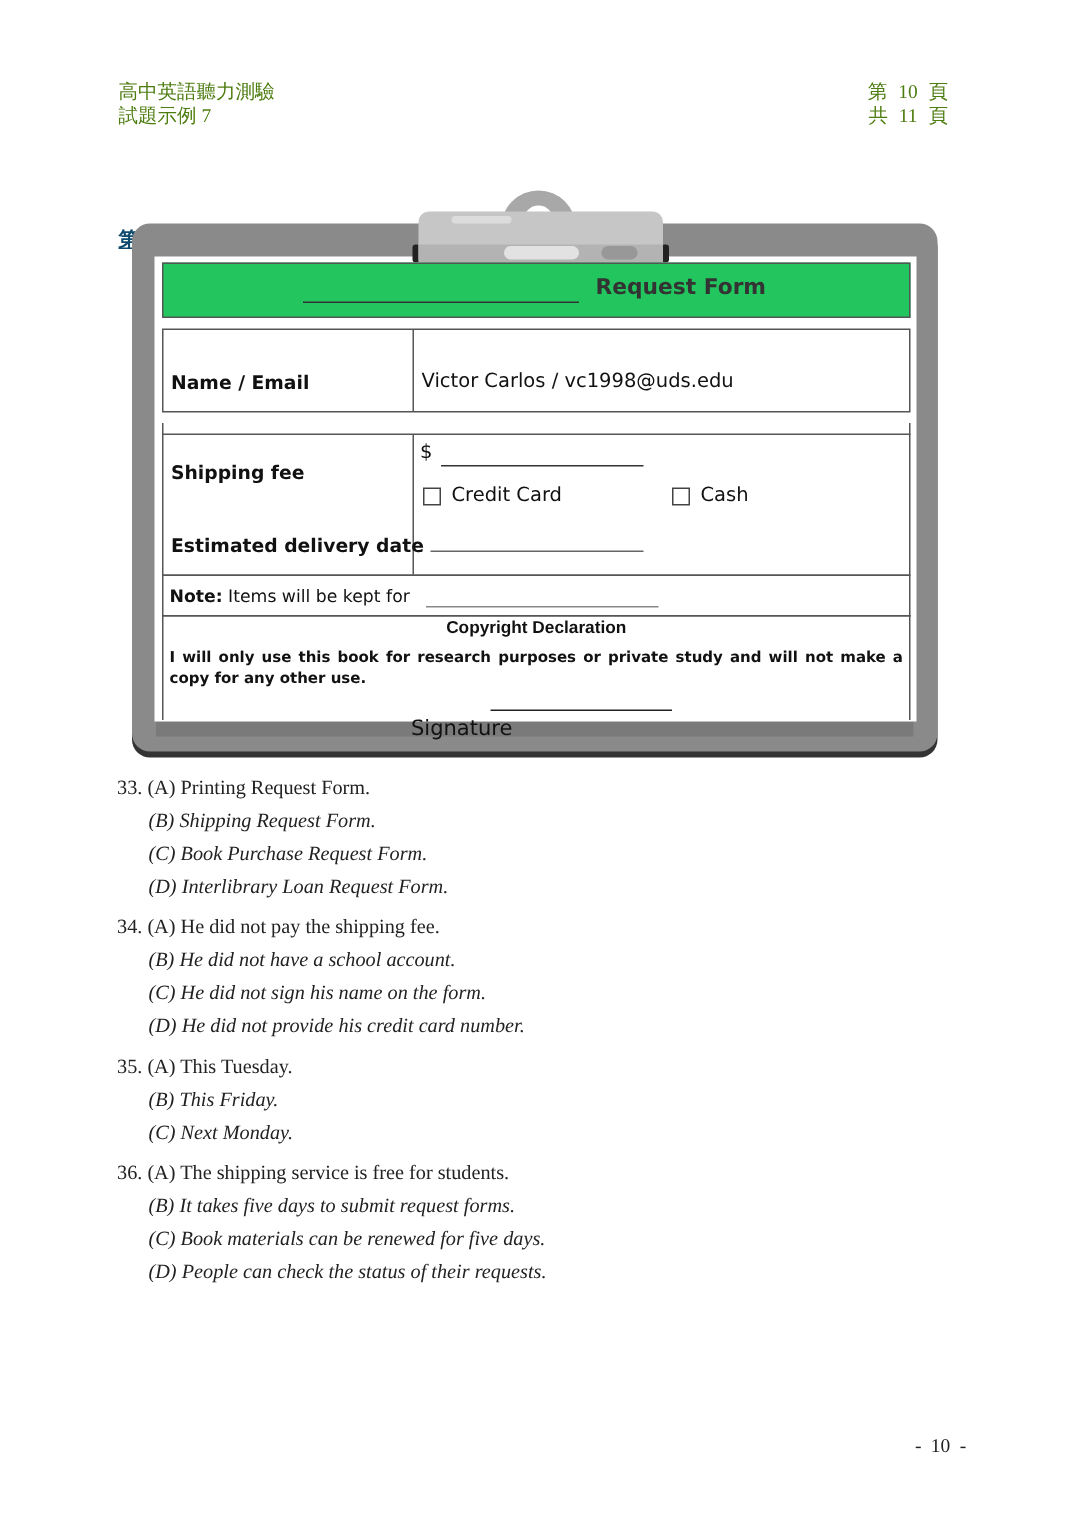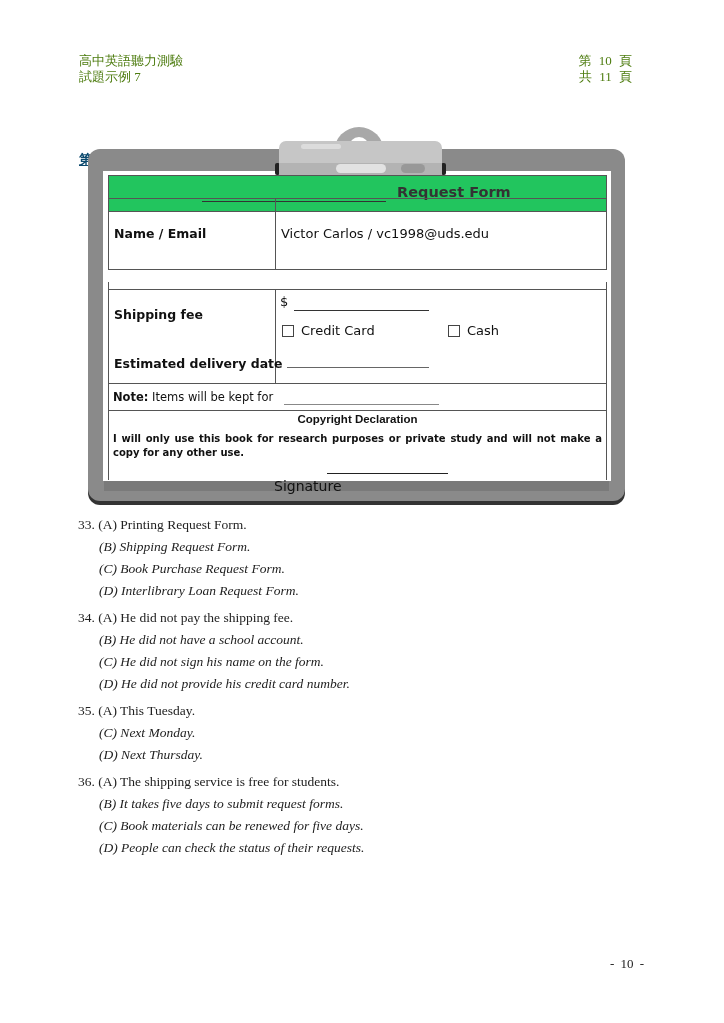--- a/index.html
+++ b/index.html
@@ -33,21 +33,21 @@
 
   .paper { position: absolute; left: 103px; top: 171px; width: 508px; height: 310px; background: #ffffff; }
 
   .form { position: absolute; left: 108px; top: 175px; width: 499px; height: 305px;
           font-family: "DejaVu Sans", "Liberation Sans", sans-serif; color: #111; }
   .frow { position: absolute; left: 0; width: 499px; box-sizing: border-box; border: 1px solid #555; }
   .r-title { top: 0; height: 37px; background: #22c55e; }
   .r-title .blank { position: absolute; left: 93px; top: 25px; width: 184px; border-top: 1px solid #333; }
   .r-title .label { position: absolute; left: 288px; top: 8px; font-size: 14.5px; font-weight: bold; color: #333; }
 
-  .r-name { top: 23px; height: 72px; }
+  .r-name { top: 44px; height: 56px; }
   .r-ship { top: 114px; height: 95px; }
   .sep-gap { position: absolute; left: 0; top: 107px; width: 499px; height: 8px; box-sizing: border-box; border-left: 1px solid #555; border-right: 1px solid #555; }
   .vline { position: absolute; left: 166px; top: 0; bottom: 0; border-left: 1px solid #555; }
 
   .lbl { position: absolute; left: 5px; font-size: 12.5px; font-weight: bold; }
   .val { position: absolute; font-size: 13px; }
 
   .r-note { top: 208px; height: 28px; }
   .r-copy { top: 235px; height: 70px; border-bottom: none; }
 
@@ -150,22 +150,22 @@
     <div class="line opt-indent">(D) Interlibrary Loan Request Form.</div>
   </div>
   <div class="q">
     <div class="line"><span>34.</span> <span>(A) He did not pay the shipping fee.</span></div>
     <div class="line opt-indent">(B) He did not have a school account.</div>
     <div class="line opt-indent">(C) He did not sign his name on the form.</div>
     <div class="line opt-indent">(D) He did not provide his credit card number.</div>
   </div>
   <div class="q">
     <div class="line"><span>35.</span> <span>(A) This Tuesday.</span></div>
+    <div class="line opt-indent">(B) This Friday.</div>
     <div class="line opt-indent">(C) Next Monday.</div>
-    <div class="line opt-indent">(D) Next Thursday.</div>
   </div>
   <div class="q">
     <div class="line"><span>36.</span> <span>(A) The shipping service is free for students.</span></div>
     <div class="line opt-indent">(B) It takes five days to submit request forms.</div>
     <div class="line opt-indent">(C) Book materials can be renewed for five days.</div>
     <div class="line opt-indent">(D) People can check the status of their requests.</div>
   </div>
 </div>
 
 <div class="page-num">- 10 -</div>

